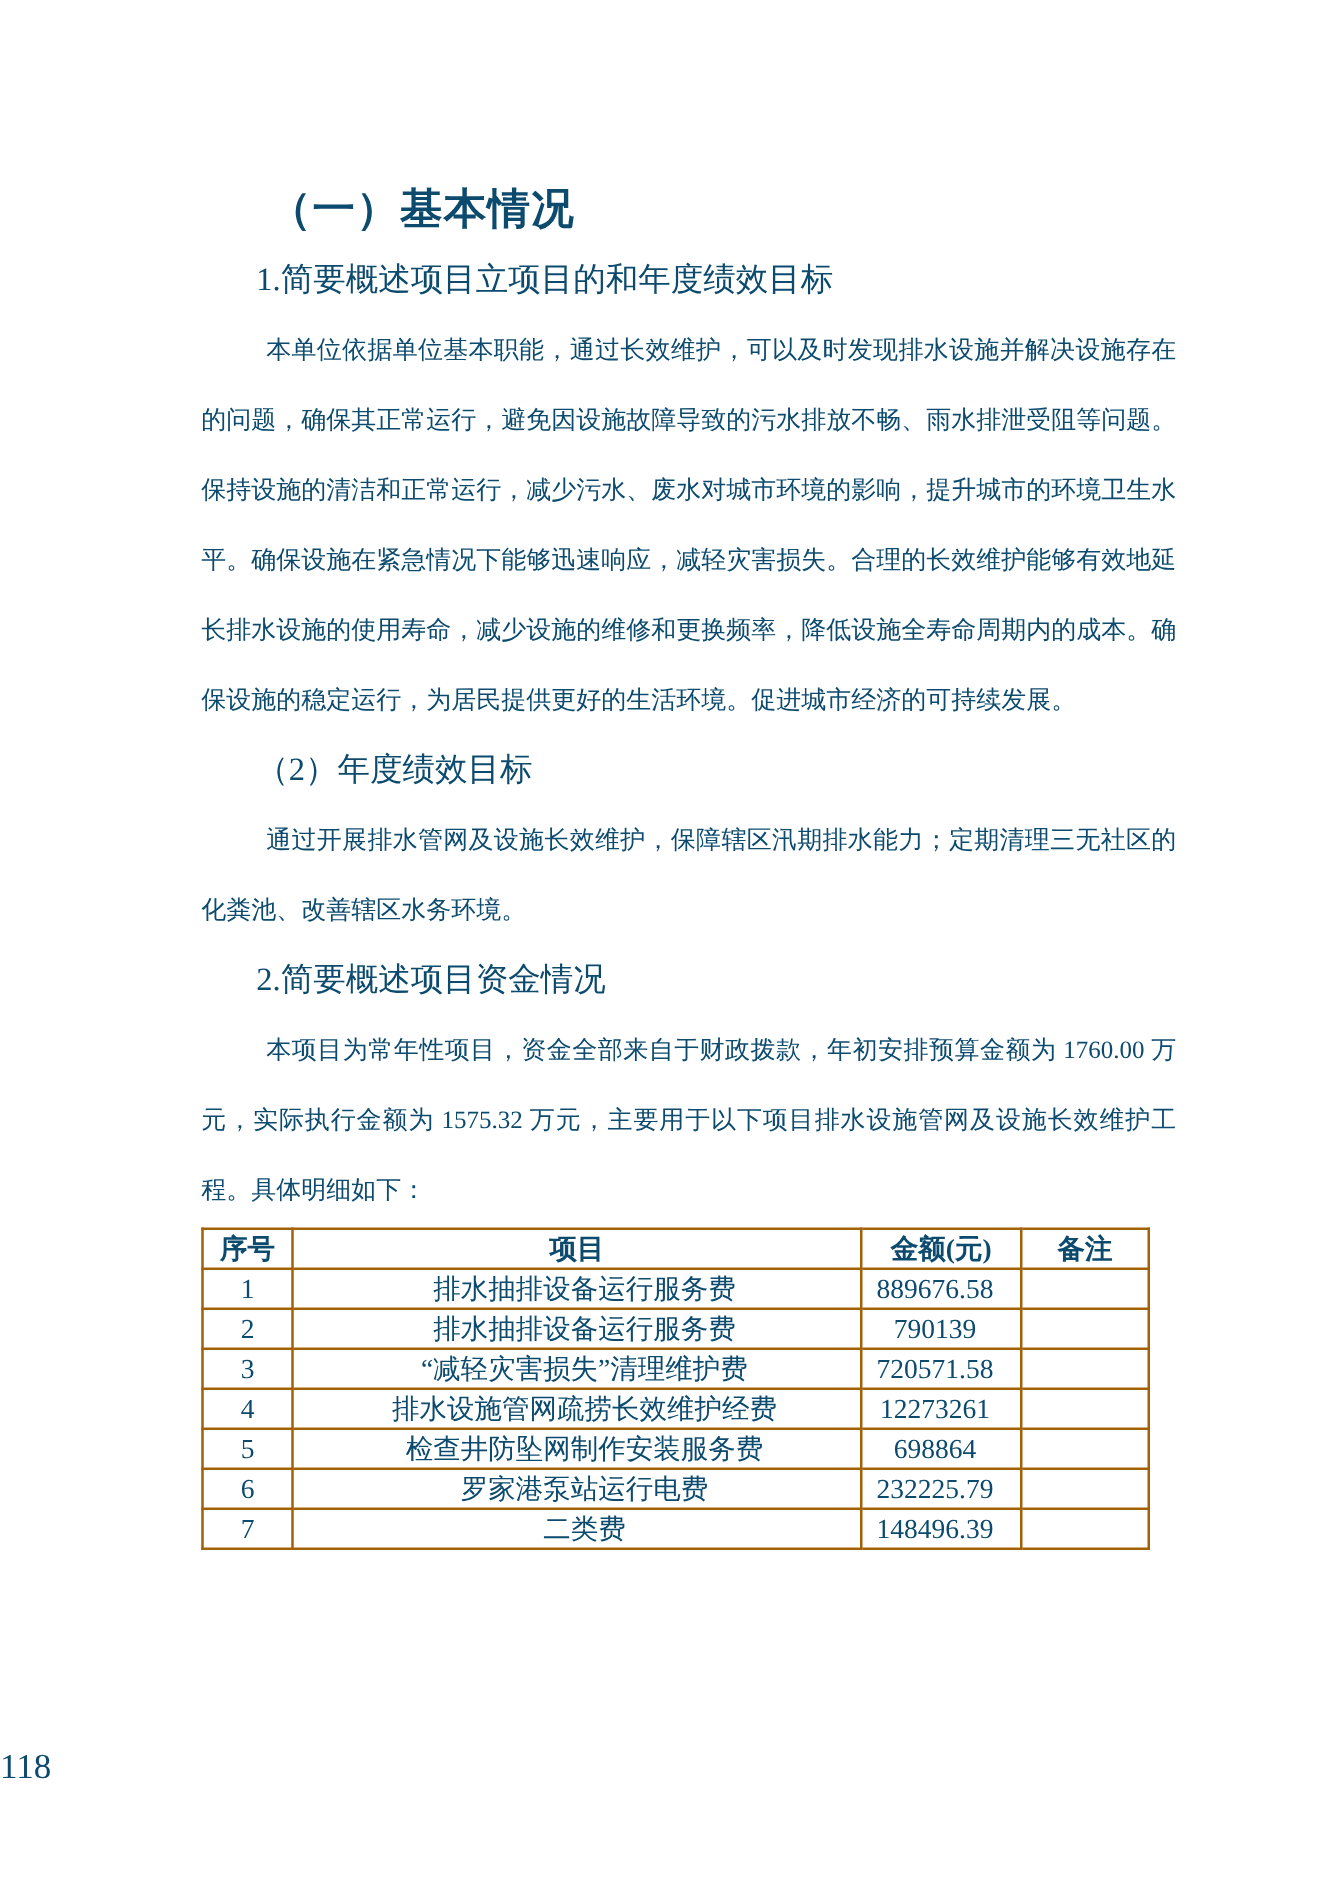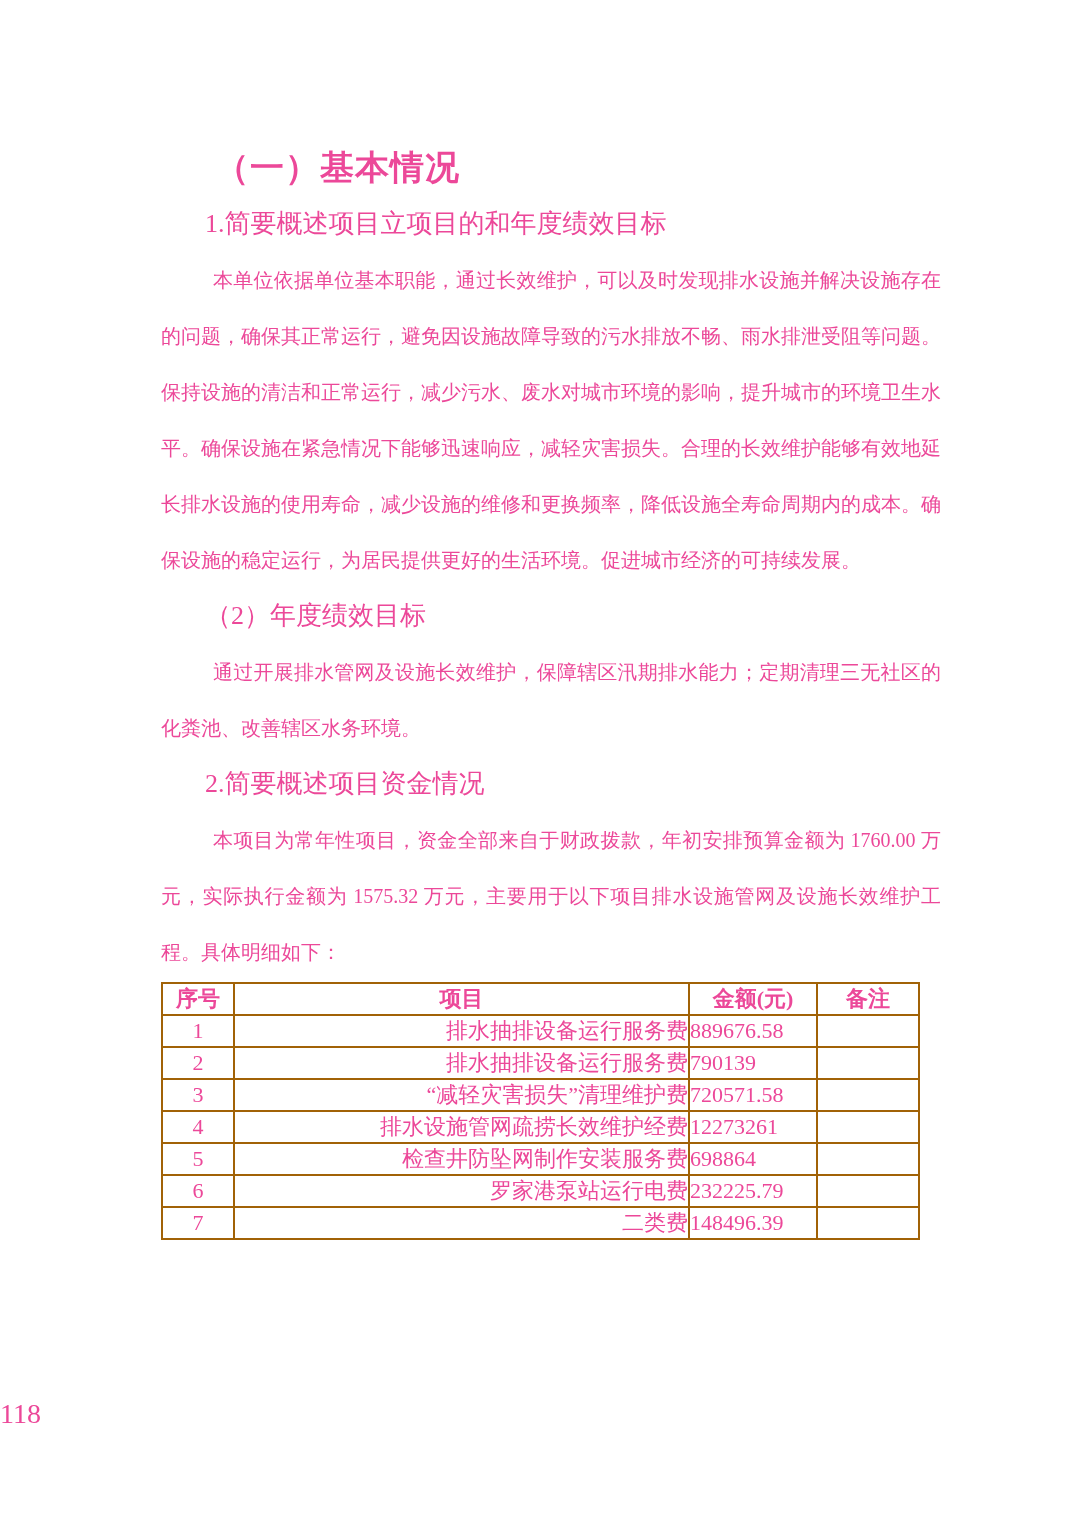--- a/index.html
+++ b/index.html
@@ -5,21 +5,21 @@
   html, body {
     margin: 0;
     padding: 0;
     background: #ffffff;
   }
   .page {
     position: relative;
     width: 1074px;
     height: 1520px;
     background: #ffffff;
-    color: #ec4899;
+    color: #0c4a6e;
     font-family: "Liberation Serif", "DejaVu Serif", serif;
     overflow: hidden;
   }
   .content {
     position: absolute;
     left: 161px;
     top: 140px;
     width: 780px;
   }
   .doc-title {
@@ -60,22 +60,22 @@
     padding: 0;
     vertical-align: middle;
     overflow: hidden;
     white-space: nowrap;
   }
   .detail-table th {
     font-weight: bold;
     text-align: center;
   }
   .detail-table td.no   { text-align: center; }
-  .detail-table td.item { text-align: right;  padding-left: 12px; }
-  .detail-table td.amount { text-align: left; padding-right: 10px; }
+  .detail-table td.item { text-align: center;  padding-left: 12px; }
+  .detail-table td.amount { text-align: center; padding-right: 10px; }
   .detail-table td.note { text-align: center; }
   .page-number {
     position: absolute;
     left: 0;
     right: 0;
     top: 1401px;
     text-align: left;
     font-size: 28px;
     line-height: 26px;
   }

